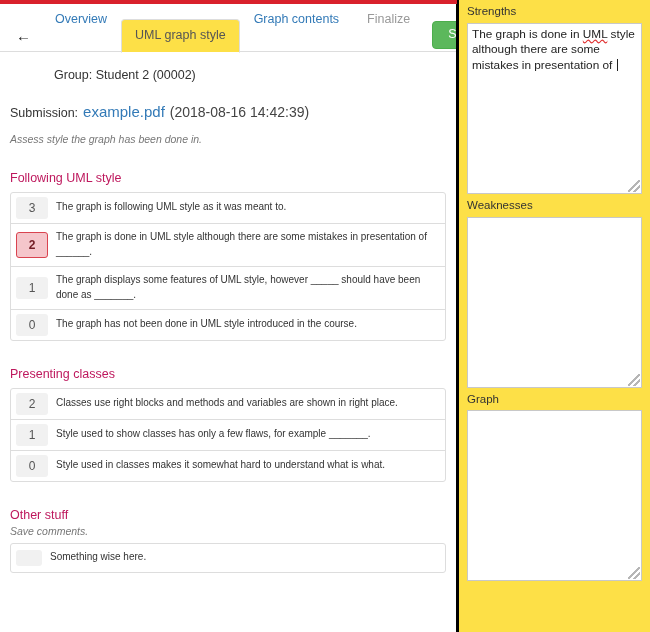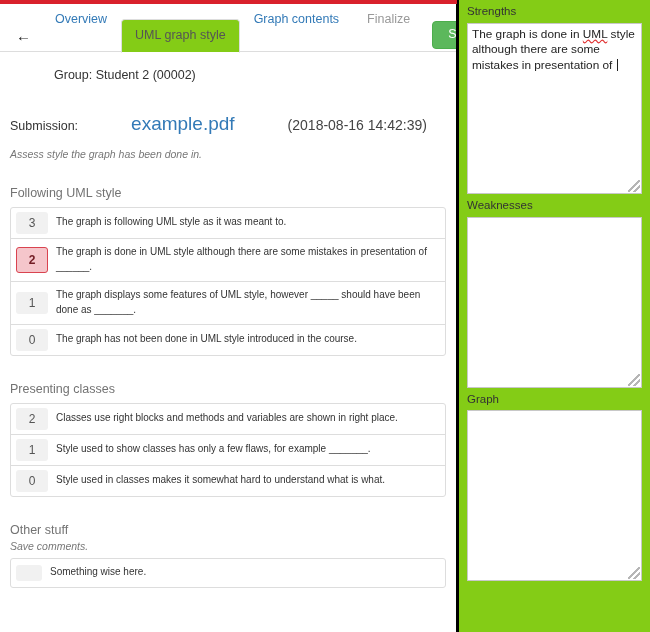--- a/index.html
+++ b/index.html
@@ -75,21 +75,21 @@
     z-index: 3;
     white-space: nowrap;
     background: transparent;
     border: 1px solid transparent;
     border-bottom: none;
     border-radius: 4px 4px 0 0;
     margin-bottom: 16px;
   }
   .tab.active {
     color: #555;
-    background: #84cc16;
+    background: #fde047;
     border: 1px solid #ddd;
     border-bottom: 1px solid #ffffff;
     margin-bottom: -1px;
   }
   .tab.disabled {
     color: #999;
     cursor: default;
   }
   .save-btn {
     margin-left: 8px;
@@ -112,50 +112,49 @@
   }
   .group-line {
     font-size: 12.5px;
     color: #333;
     margin-top: 16px;
     margin-left: 44px;
   }
   .submission-line {
     font-size: 12.5px;
     color: #333;
-    margin-top: 31px;
+    margin-top: 21px;
     display: flex;
     align-items: baseline;
     flex-wrap: nowrap;
-    gap: 48px;
   }
   .submission-link {
     color: #337ab7;
-    font-size: 19px;
+    font-size: 15px;
     margin-left: 5px;
     text-decoration: none;
     cursor: pointer;
   }
   .submission-ts {
     font-size: 14px;
     color: #444;
     margin-left: 5px;
   }
   .assess-note {
     font-size: 10.5px;
     font-style: italic;
     color: #777;
     margin-top: 13px;
   }
 
   
   .section { padding: 0 10px; }
   .section-title {
     font-size: 12.5px;
-    color: #737373;
+    color: #be185d;
     margin-top: 26px;
     margin-bottom: 7px;
   }
   .section-sub {
     font-size: 10.5px;
     font-style: italic;
     color: #777;
     margin-top: -4px;
     margin-bottom: 6px;
   }
@@ -217,21 +216,21 @@
     height: 632px;
     background: #000;
     flex: 0 0 3px;
   }
 
   
   .right-pane {
     position: relative;
     width: 191px;
     height: 632px;
-    background: #84cc16;
+    background: #fde047;
     padding: 0;
     overflow: hidden;
   }
   .field-block { padding: 0 8px; }
   .field-label {
     font-size: 11.5px;
     color: #333;
     padding: 5px 0 4px 0;
     line-height: 1.2;
   }

